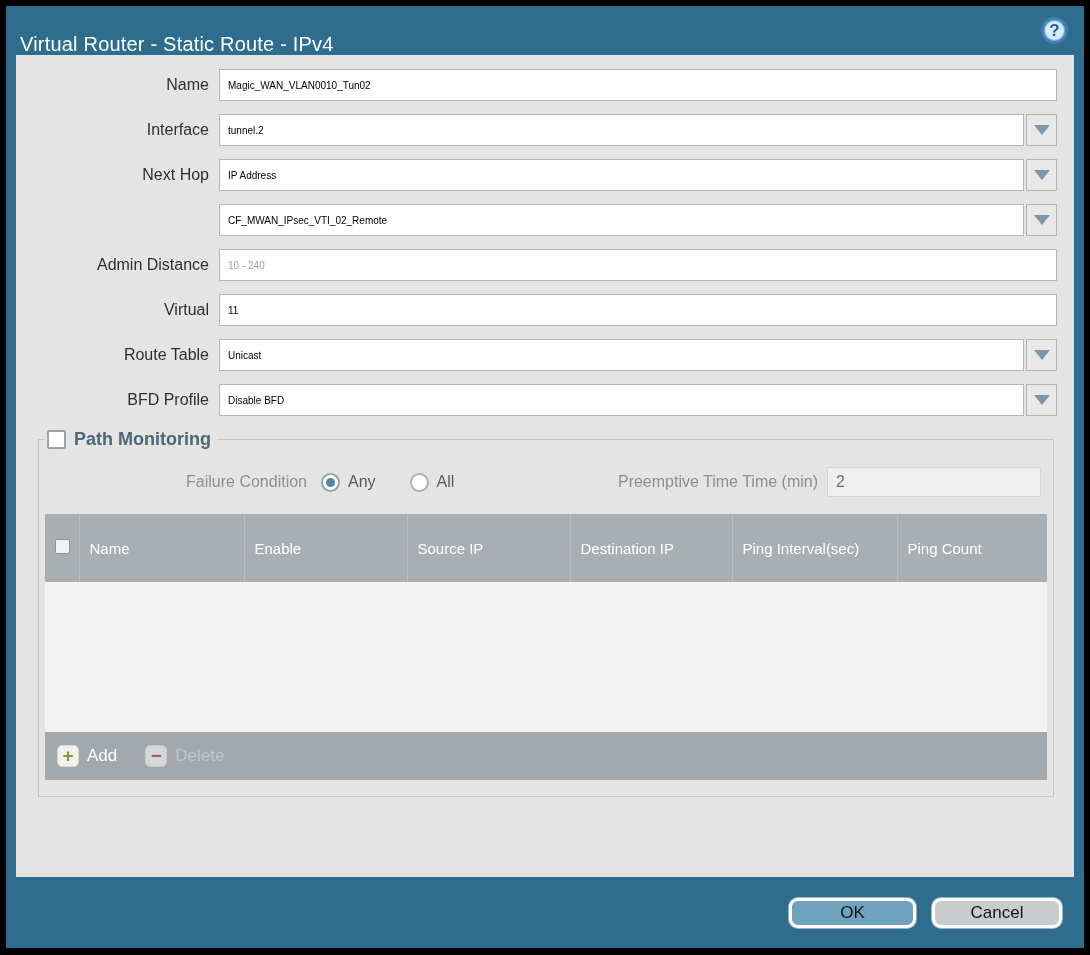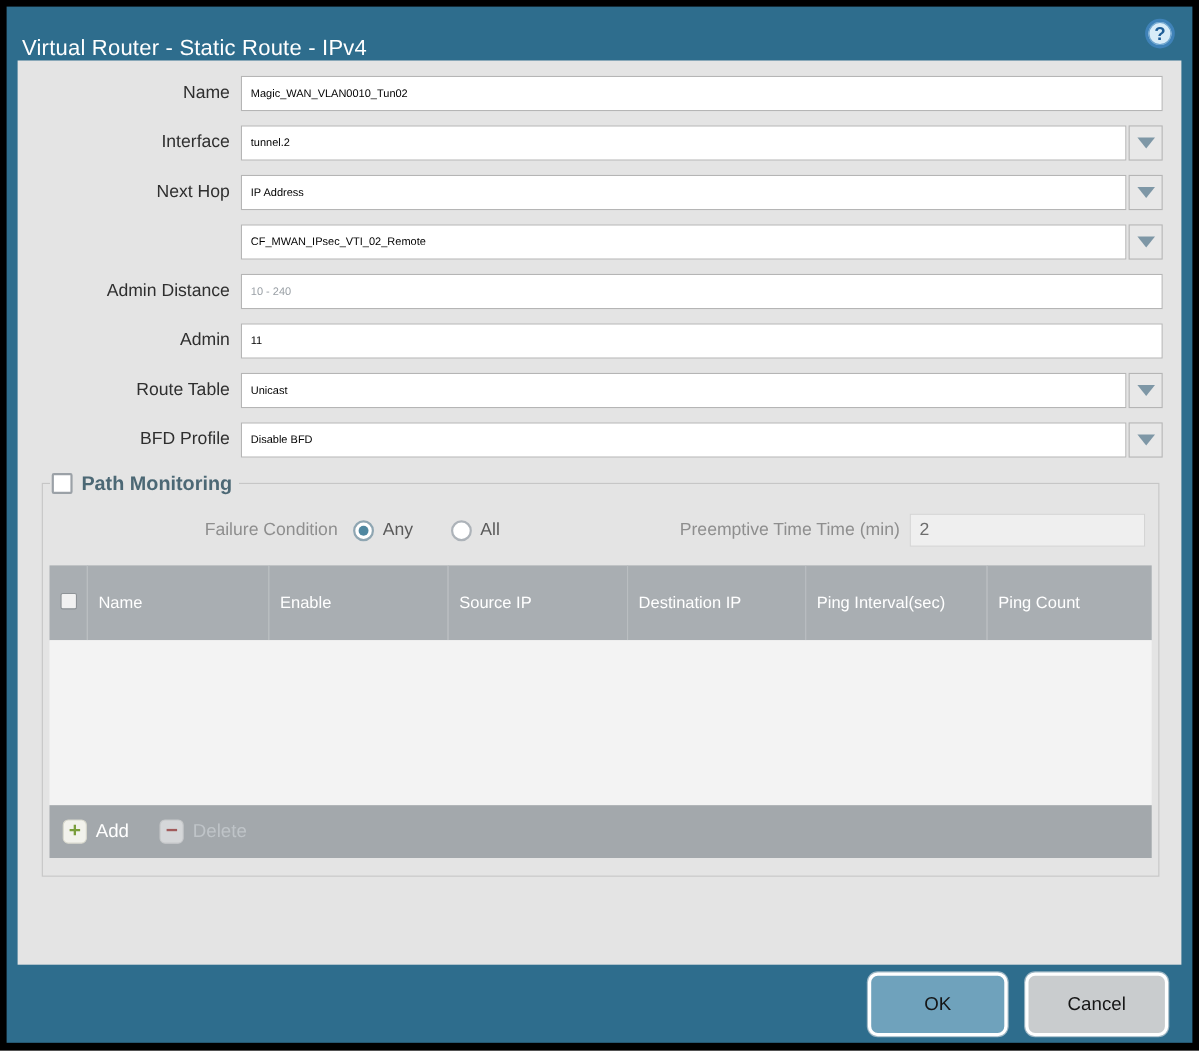--- a/index.html
+++ b/index.html
@@ -80,21 +80,21 @@
   .ico-plus { background: #f2f2ec; border: 1px solid #d8d8cd; color: #7a9e3c; }
   .ico-minus { background: #d5d7d9; border: 1px solid #c6c8ca; color: #a15b5b; }
   .tb-btn .t-add { color: #fff; font-size: 17px; }
   .tb-btn .t-del { color: #bfc4c8; font-size: 17px; }
   .tb-btn.disabled { cursor: default; }
 
   
   .footer { position: absolute; left: 0; right: 0; bottom: 0; height: 71px;
             display: flex; align-items: center; justify-content: flex-end;
             gap: 16px; padding-right: 22px; }
-  .btn { height: 58px; border-radius: 9px; border: 3px solid #fff; font-size: 17px;
+  .btn { height: 30px; border-radius: 9px; border: 3px solid #fff; font-size: 17px;
          color: #151515; font-family: "Liberation Sans", sans-serif; cursor: pointer;
          box-shadow: 0 0 0 1px #9db6c4; text-align: center; }
   .btn.ok { width: 127px; background: #6fa2bc; }
   .btn.cancel { width: 130px; background: #c9ccce; }
 </style>
 </head>
 <body>
 
 <div class="window">
   <div class="frame">
@@ -142,21 +142,21 @@
             </span>
           </div>
         </div>
 
         <div class="row">
           <span class="lbl">Admin Distance</span>
           <input class="tb" type="text" placeholder="10 - 240" style="">
         </div>
 
         <div class="row">
-          <span class="lbl">Admin</span>
+          <span class="lbl">Virtual</span>
           <input class="tb" type="text" value="11" style="">
         </div>
 
         <div class="row">
           <span class="lbl">Route Table</span>
           <div class="combo">
             <input class="tb" type="text" value="Unicast" style="">
             <span class="dd-btn">
               <span class="tri"></span>
             </span>

